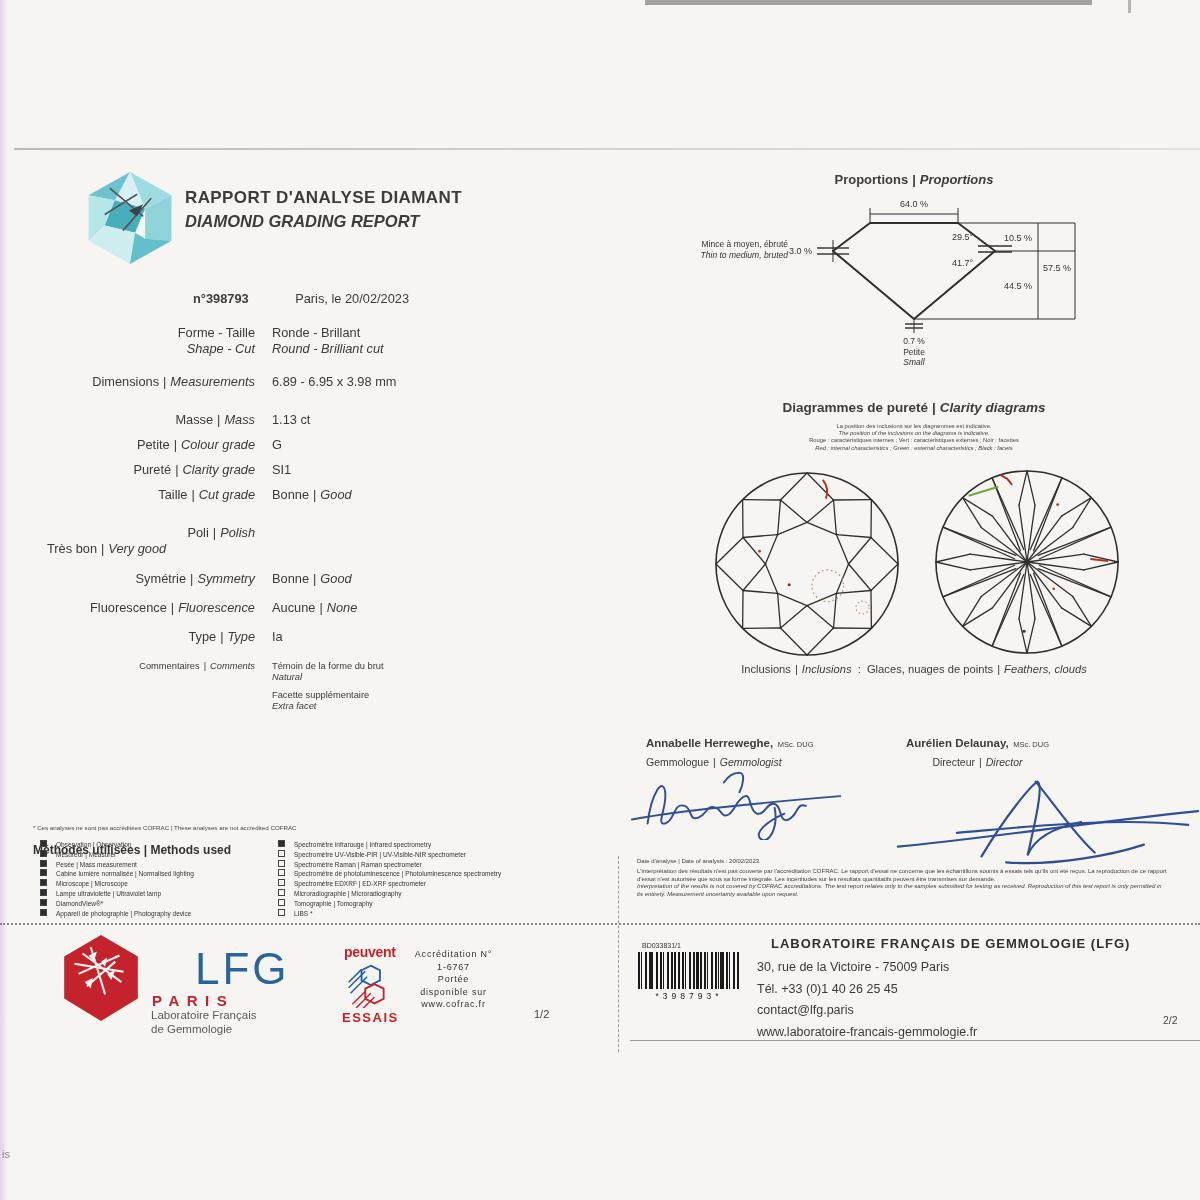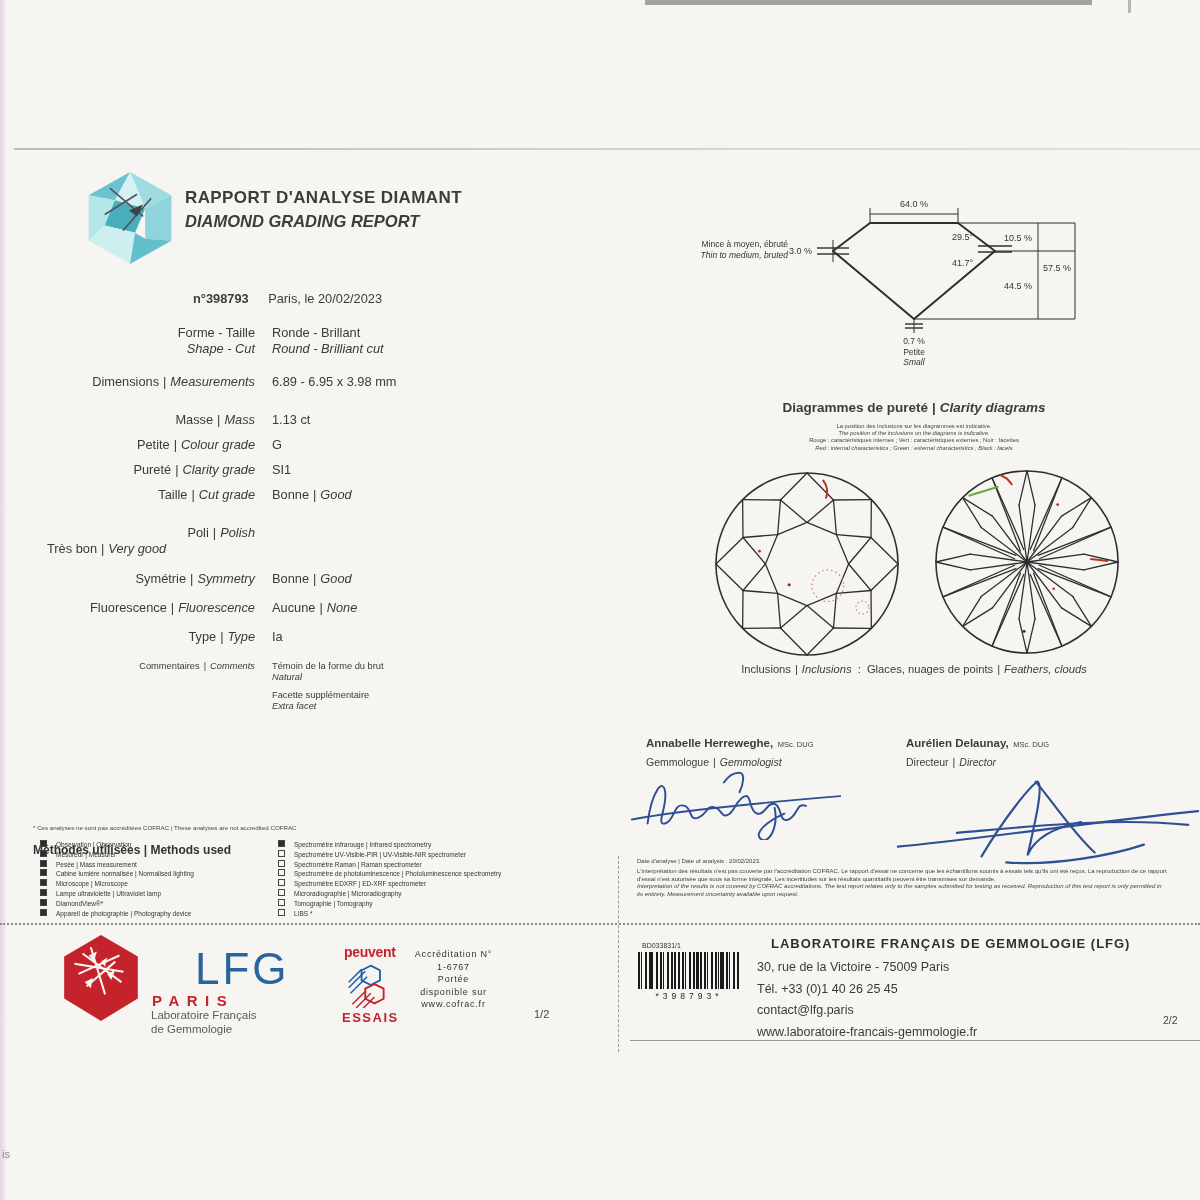--- a/index.html
+++ b/index.html
@@ -53,21 +53,21 @@
     <polygon points="44,40 58,34 52,46" fill="#3c4348"></polygon>
   </svg>
 
   <div class="abs" style="left:185px;top:188px;color:#3c3c3c;">
     <div style="font-size:17px;font-weight:700;letter-spacing:.4px;">RAPPORT D'ANALYSE DIAMANT</div>
     <div style="font-size:16.5px;font-weight:700;font-style:italic;margin-top:4px;"><em>DIAMOND GRADING REPORT</em></div>
   </div>
 
   <div class="abs" style="left:193px;top:291px;font-size:12.8px;">
     <span style="font-weight:700;">n°398793</span>
-    <span style="margin-left:16px;">Paris, le 20/02/2023</span>
+    <span style="margin-left:43px;">Paris, le 20/02/2023</span>
   </div>
 
   <div class="fields">
     <div class="frow">
       <div class="flabel">
           <div><span>Forme - Taille</span></div>
           <div><em>Shape - Cut</em></div>
         </div>
       <div class="fvalue">
           <div><span>Ronde - Brillant</span></div>
@@ -175,20 +175,23 @@
   <div class="abs" style="left:342px;top:1010px;font-size:13px;font-weight:700;letter-spacing:1.5px;color:#c4232b;">ESSAIS</div>
   <div class="abs center" style="left:396px;top:948px;width:115px;font-size:9px;line-height:12.5px;letter-spacing:.8px;color:#333;">
     <div>Accréditation N°</div>
     <div>1-6767</div>
     <div>Portée</div>
     <div>disponible sur</div>
     <div>www.cofrac.fr</div>
   </div>
   <div class="abs" style="left:534px;top:1008px;font-size:11px;color:#444;">1/2</div>
 
+  <div class="abs center" style="left:640px;top:172px;width:548px;font-size:13px;font-weight:700;">
+    <span>Proportions</span><span class="pipe">|</span><em>Proportions</em>
+  </div>
 
   <svg class="abs" style="left:640px;top:196px;" width="480" height="185" viewBox="0 0 480 185">
 
     <polygon points="230,27 318,27 355,55 274,123 193,55" fill="none" stroke="#2f2f2f" stroke-width="2" stroke-linejoin="round"></polygon>
 
     <line x1="230" y1="18" x2="318" y2="18" stroke="#2f2f2f" stroke-width="1"></line>
     <line x1="230" y1="12" x2="230" y2="27" stroke="#2f2f2f" stroke-width="1"></line>
     <line x1="318" y1="12" x2="318" y2="27" stroke="#2f2f2f" stroke-width="1"></line>
     <text x="274" y="11" font-size="9" text-anchor="middle">64.0 %</text>
 
@@ -350,21 +353,21 @@
     <span>Inclusions</span><span class="pipe">|</span><em>Inclusions</em>
     <span style="margin:0 3px;">:</span>
     <span>Glaces, nuages de points</span><span class="pipe">|</span><em>Feathers, clouds</em>
   </div>
 
   <div class="abs" style="left:646px;top:733px;">
     <div><span style="font-size:11.5px;font-weight:700;">Annabelle Herreweghe,</span>
          <span style="font-size:7.5px;">MSc. DUG</span></div>
     <div style="margin-top:5px;font-size:10.5px;"><span>Gemmologue</span><span class="pipe">|</span><em>Gemmologist</em></div>
   </div>
-  <div class="abs" style="left:906px;top:733px;">
+  <div class="abs" style="left:906px;top:733px;text-align:center;">
     <div><span style="font-size:11.5px;font-weight:700;">Aurélien Delaunay,</span>
          <span style="font-size:7.5px;">MSc. DUG</span></div>
     <div style="margin-top:5px;font-size:10.5px;"><span>Directeur</span><span class="pipe">|</span><em>Director</em></div>
   </div>
 
   <svg class="abs" style="left:630px;top:762px;" width="215" height="78" viewBox="0 0 220 78">
     <g fill="none" stroke="#2e4f94" stroke-width="2" stroke-linecap="round">
       <path d="M 2,58 C 40,50 120,42 215,34"></path>
       <path d="M 18,62 C 22,30 34,14 36,30 C 38,46 26,64 36,62 C 46,60 44,40 56,44 C 64,47 60,60 70,56 C 80,52 78,42 88,46 C 94,48 94,58 102,52 C 108,47 110,36 118,34 C 124,32 122,50 130,52 C 138,54 140,40 148,42 C 156,44 152,62 162,58 C 172,54 170,40 180,44"></path>
       <path d="M 148,46 C 152,66 142,84 134,78 C 126,72 140,60 158,52"></path>

